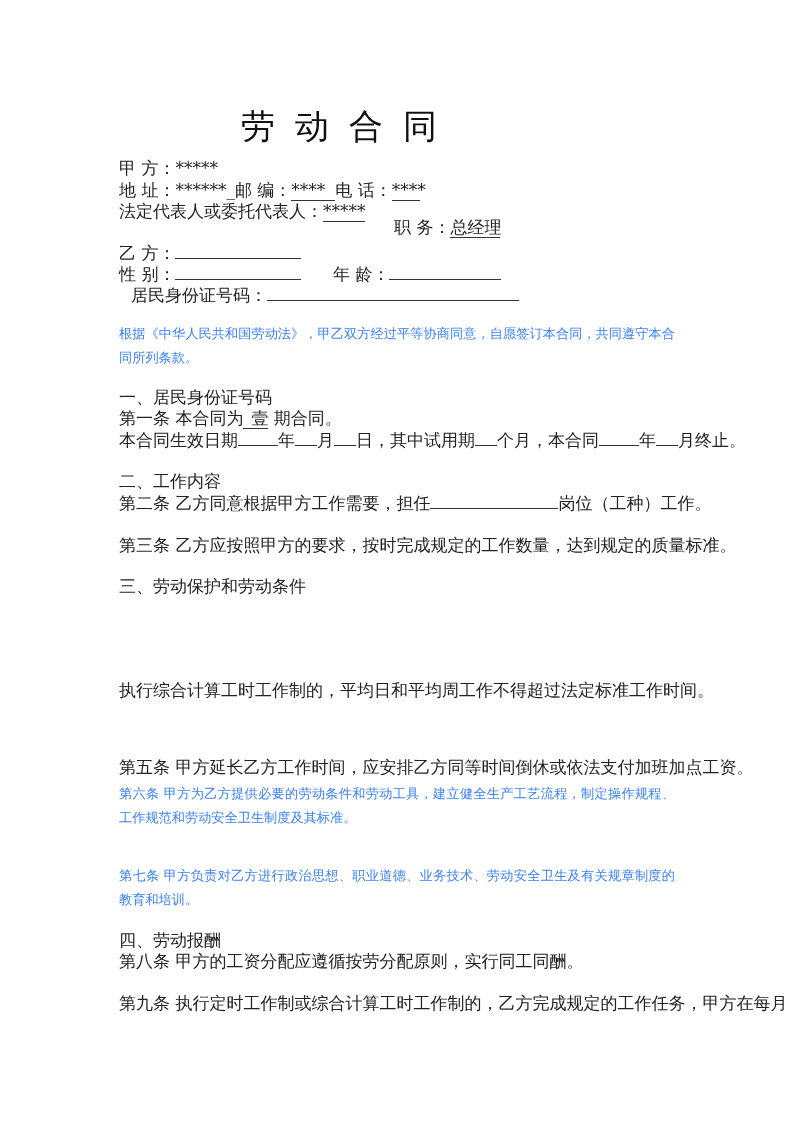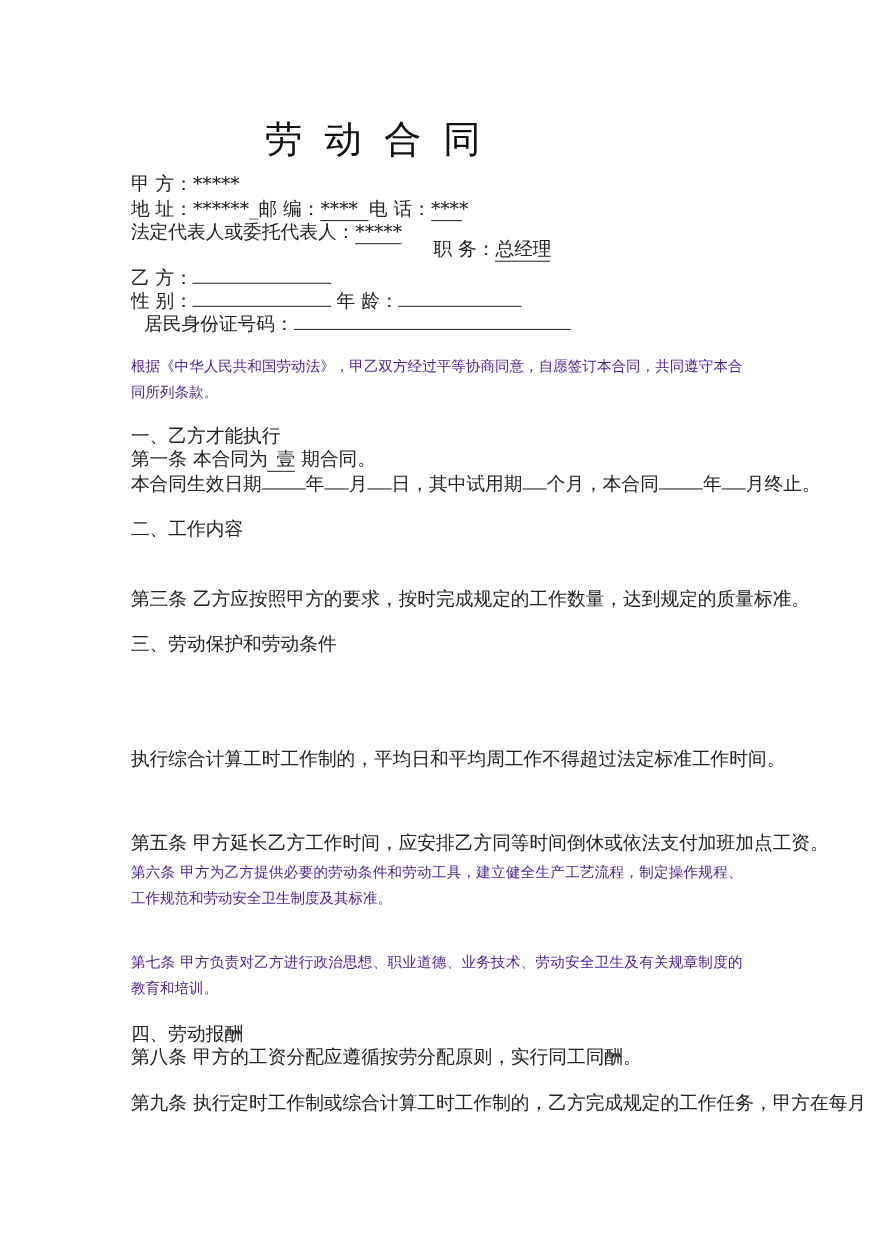--- a/index.html
+++ b/index.html
@@ -4,21 +4,21 @@
 <style>
   html, body { margin:0; padding:0; background:#ffffff; }
   body { width:794px; height:1123px; position:relative; overflow:hidden;
          font-family:"DejaVu Serif","Liberation Serif",serif; color:#1a1a1a; }
   .page { position:absolute; left:0; top:0; width:794px; height:1123px; }
   .title { position:absolute; top:104px; left:0; width:678px; text-align:center;
            font-size:34px; letter-spacing:20px; padding-left:20px; box-sizing:border-box;
            font-weight:normal; color:#111; }
   .line { position:absolute; left:119px; font-size:17px; line-height:20px; white-space:nowrap; color:#222; }
   .ul { display:inline-block; border-bottom:1px solid #333; min-height:14px; vertical-align:baseline; text-align:left; }
-  .para { position:absolute; left:119px; width:556px; font-size:13.2px; line-height:23.5px; color:#4c1d95; text-align:justify; }
+  .para { position:absolute; left:119px; width:556px; font-size:13.2px; line-height:23.5px; color:#3b82f6; text-align:justify; }
 </style>
 </head>
 <body>
 
 <div class="page">
 
   <div class="title">劳动合同</div>
 
   <div class="line" style="top:158px;">
     <span>甲 方：</span><span>*****</span>
@@ -32,38 +32,41 @@
   <div class="line" style="top:217px; left:394px;">
     <span>职 务：</span><span class="ul" style="width:50px;">总经理</span>
   </div>
 
   <div class="line" style="top:243px;">
     <span>乙 方：</span><span class="ul" style="width:126px;"></span>
   </div>
   <div class="line" style="top:264px;">
     <span>性 别：</span><span class="ul" style="width:126px;"></span>
   </div>
-  <div class="line" style="top:264px; left:306px;">
+  <div class="line" style="top:264px; left:333px;">
     <span>年 龄：</span><span class="ul" style="width:112px;"></span>
   </div>
   <div class="line" style="top:285px;margin-left:12px;">
     <span>居民身份证号码：</span><span class="ul" style="width:252px;"></span>
   </div>
 
   <div class="para" style="top:322px;">根据《中华人民共和国劳动法》，甲乙双方经过平等协商同意，自愿签订本合同，共同遵守本合同所列条款。</div>
 
-  <div class="line" style="top:387px;">一、乙方才能执行</div>
+  <div class="line" style="top:387px;">一、居民身份证号码</div>
   <div class="line" style="top:430px;">
     <span>本合同生效日期</span><span class="ul" style="width:40px;"></span><span>年</span><span class="ul" style="width:22px;"></span><span>月</span><span class="ul" style="width:22px;"></span><span>日，其中试用期</span><span class="ul" style="width:22px;"></span><span>个月，本合同</span><span class="ul" style="width:40px;"></span><span>年</span><span class="ul" style="width:22px;"></span><span>月终止。</span>
   </div>
   <div class="line" style="top:408px;">
     <span>第一条  本合同为</span><span class="ul" style="width:auto; padding-left:8px;">壹</span><span> 期合同。</span>
   </div>
 
   <div class="line" style="top:471px;">二、工作内容</div>
+  <div class="line" style="top:493px;">
+    <span>第二条  乙方同意根据甲方工作需要，担任</span><span class="ul" style="width:128px;"></span><span>岗位（工种）工作。</span>
+  </div>
   <div class="line" style="top:535px;">第三条  乙方应按照甲方的要求，按时完成规定的工作数量，达到规定的质量标准。</div>
 
   <div class="line" style="top:576px;">三、劳动保护和劳动条件</div>
   <div class="line" style="top:680px;">执行综合计算工时工作制的，平均日和平均周工作不得超过法定标准工作时间。</div>
   <div class="line" style="top:743px;margin-top:14px;">第五条  甲方延长乙方工作时间，应安排乙方同等时间倒休或依法支付加班加点工资。</div>
   <div class="para" style="top:782px;">第六条  甲方为乙方提供必要的劳动条件和劳动工具，建立健全生产工艺流程，制定操作规程、工作规范和劳动安全卫生制度及其标准。</div>
   <div class="para" style="top:864px;">第七条  甲方负责对乙方进行政治思想、职业道德、业务技术、劳动安全卫生及有关规章制度的教育和培训。</div>
 
   <div class="line" style="top:930px;">四、劳动报酬</div>
   <div class="line" style="top:951px;">第八条  甲方的工资分配应遵循按劳分配原则，实行同工同酬。</div>

